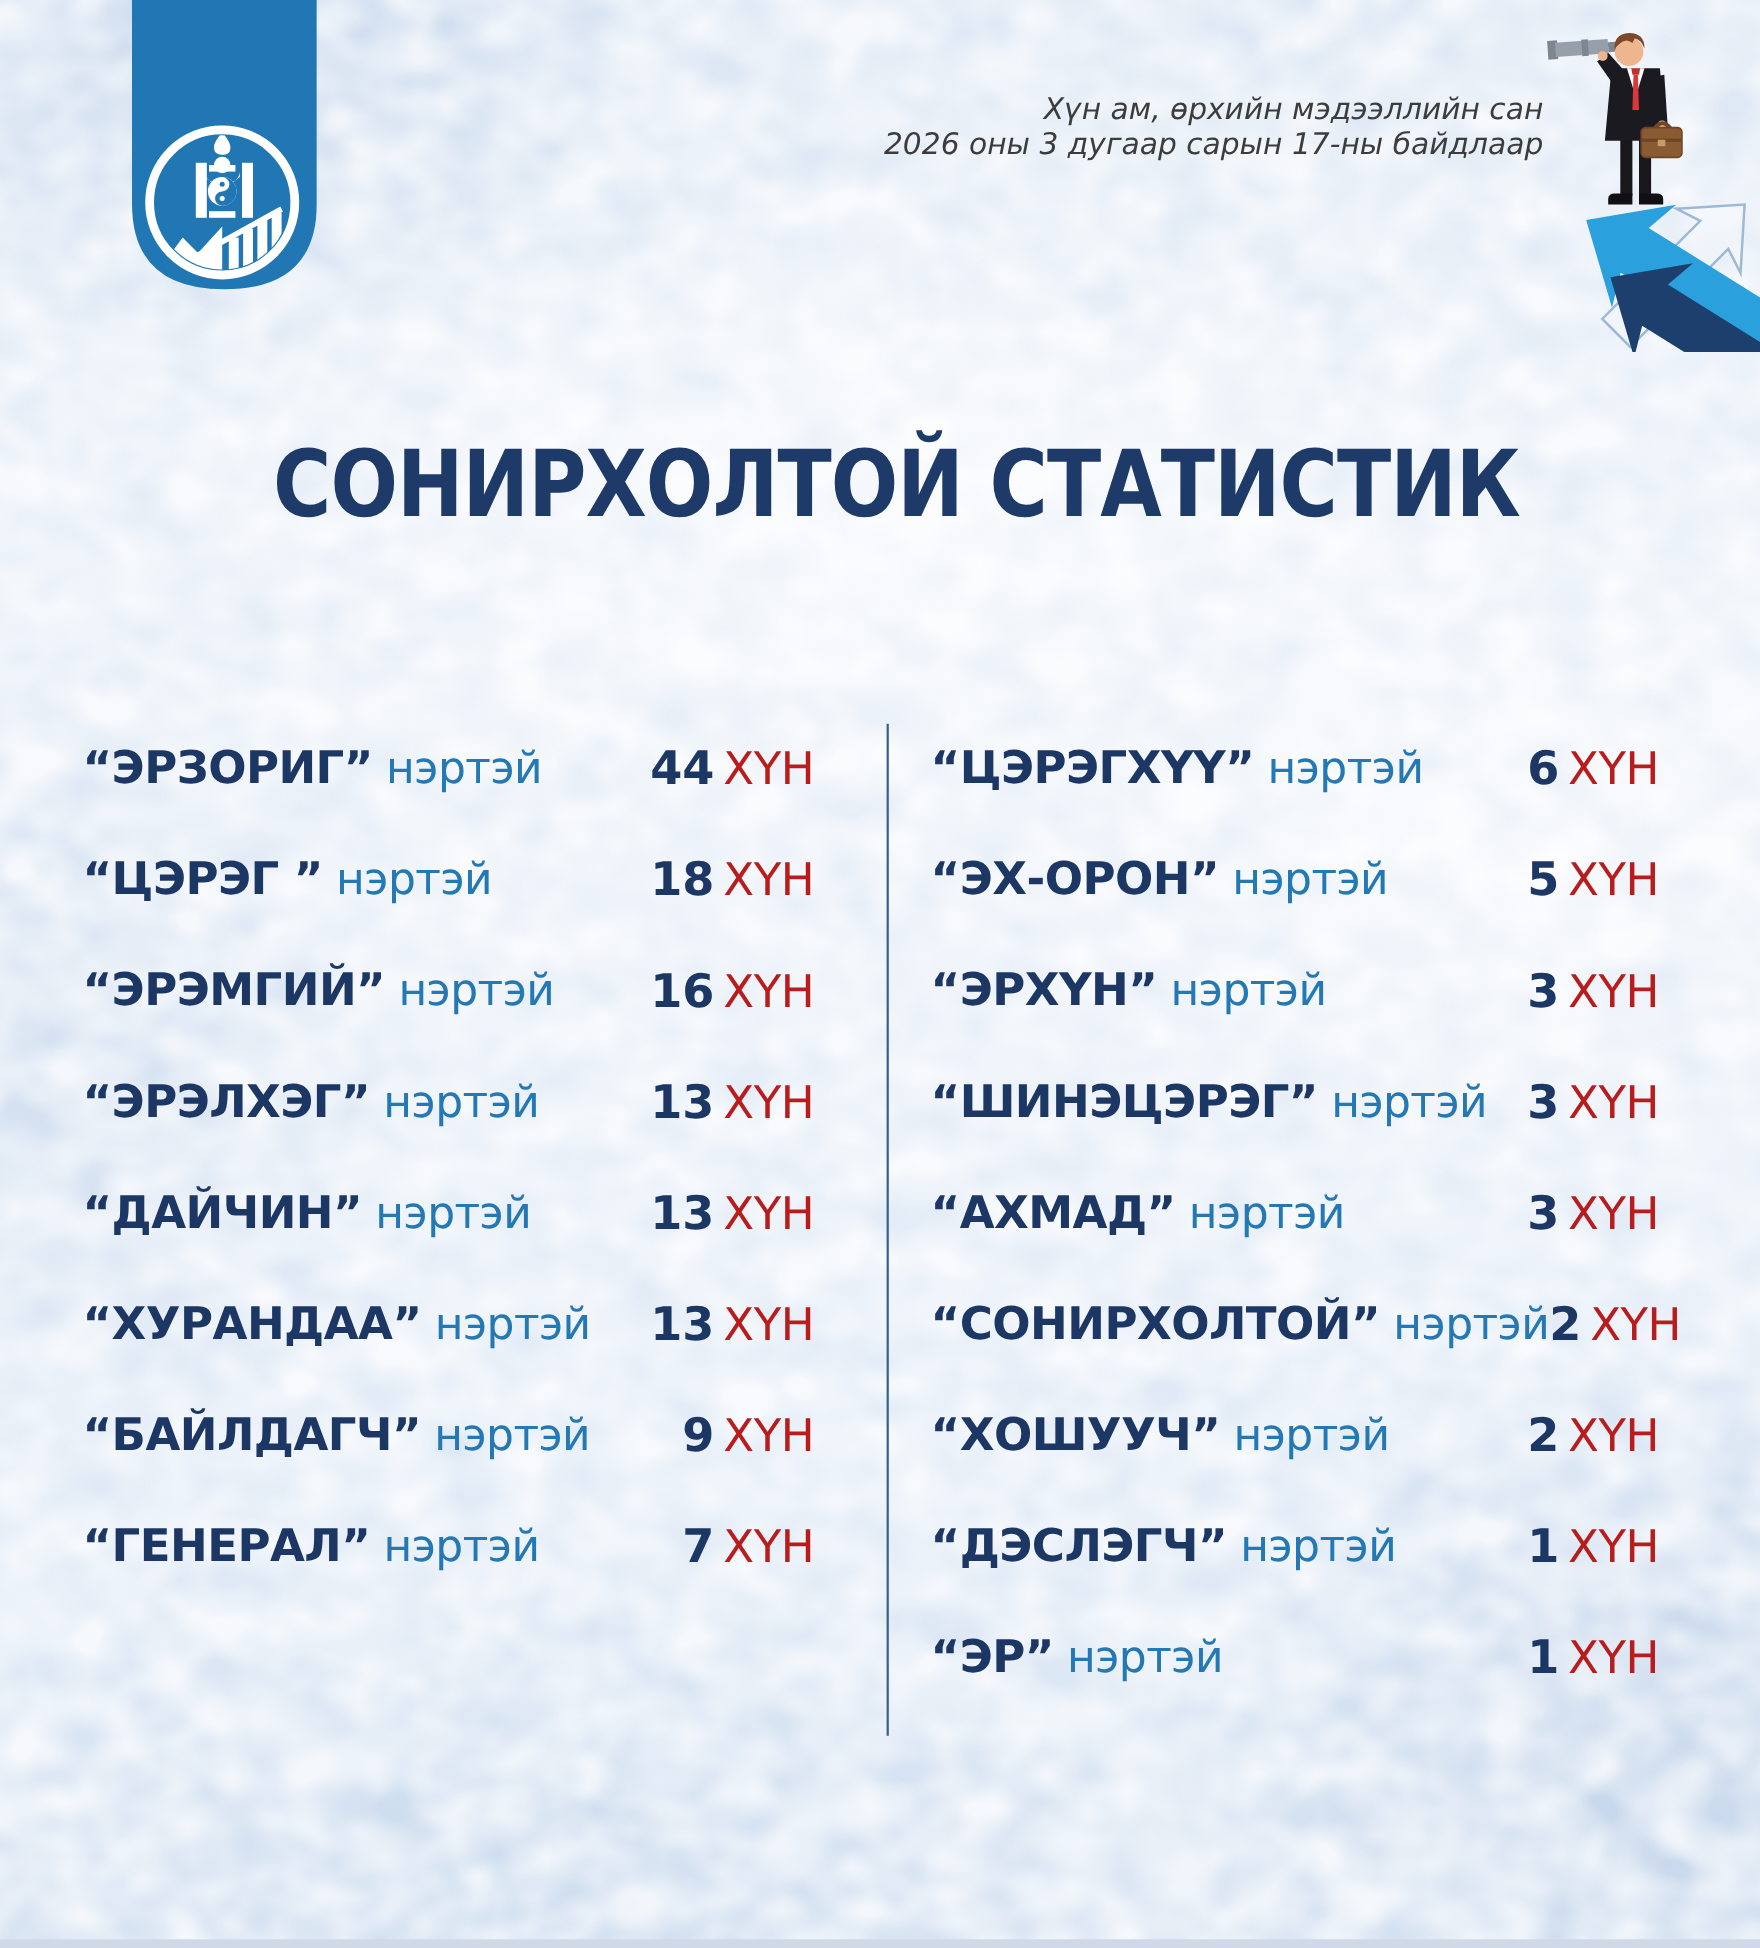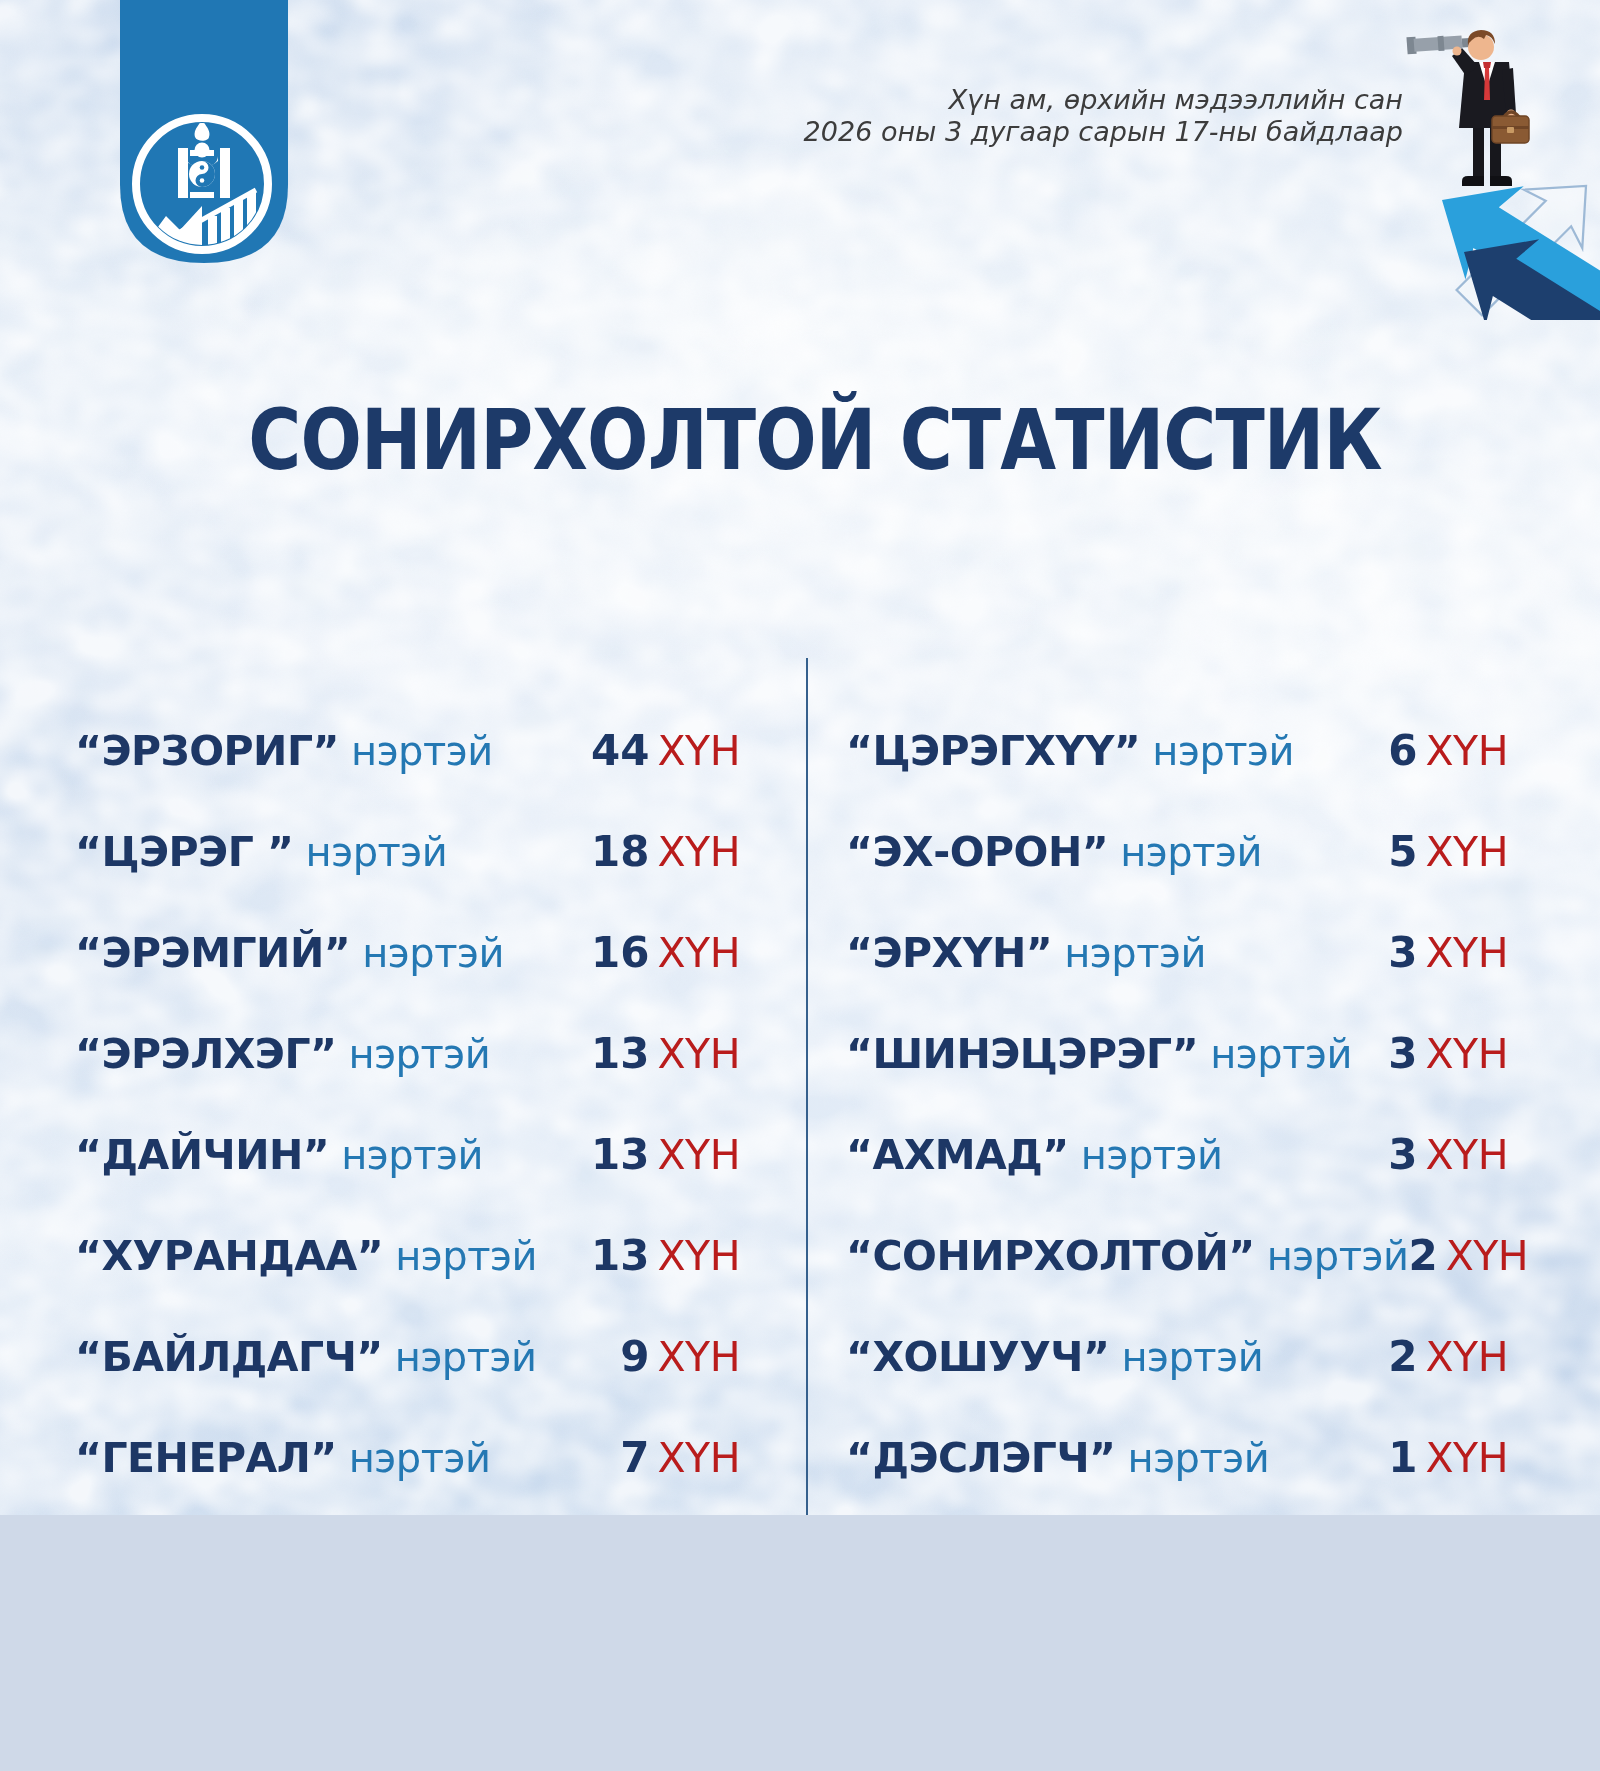--- a/index.html
+++ b/index.html
@@ -1,16 +1,16 @@
 <!DOCTYPE html>
 <html><head>
 <meta charset="utf-8">
 <style>
   html,body{margin:0;padding:0;background:#cfd9e8;}
-  .page{position:relative;width:1600px;height:1515px;overflow:hidden;
+  .page{position:relative;width:1600px;height:1763px;overflow:hidden;
         font-family:"DejaVu Sans","Liberation Sans",sans-serif;}
   
   .bg{position:absolute;inset:0;
     background:
       radial-gradient(900px 420px at 50% 26%, rgba(255,255,255,.95), rgba(255,255,255,0) 70%),
       radial-gradient(700px 500px at 85% 42%, rgba(255,255,255,.80), rgba(255,255,255,0) 65%),
       radial-gradient(620px 420px at 12% 3%,  rgba(173,197,227,.70), rgba(173,197,227,0) 70%),
       radial-gradient(520px 620px at 2% 55%,  rgba(186,206,231,.55), rgba(186,206,231,0) 70%),
       radial-gradient(700px 520px at 96% 88%, rgba(178,200,228,.75), rgba(178,200,228,0) 70%),
       radial-gradient(820px 430px at 30% 99%, rgba(186,208,233,.70), rgba(186,208,233,0) 70%),
@@ -22,21 +22,21 @@
         font-style:italic;font-size:27px;line-height:32px;color:#3c3c3c;}
   .man-svg{position:absolute;left:1250px;top:0;}
   
   .title{position:absolute;left:30px;right:0;top:398px;text-align:center;
          font-weight:bold;font-size:84px;line-height:1;color:#1d3a69;white-space:nowrap;}
   .title-inner{display:inline-block;transform:scaleX(.86);transform-origin:center;letter-spacing:-1px;}
   
   .list{position:absolute;top:674px;}
   .list.left{left:75px;width:665px;}
   .list.right{left:846px;width:662px;}
-  .row{height:101px;display:flex;align-items:flex-end;justify-content:space-between;}
+  .row{height:101px;display:flex;align-items:flex-start;justify-content:space-between;}
   .nm{font-weight:bold;font-size:41px;color:#1d3765;letter-spacing:-0.5px;}
   .lab{font-size:40px;color:#2478b3;margin-left:12px;letter-spacing:-0.5px;}
   .num{font-weight:bold;font-size:42px;color:#1d3765;}
   .unit{font-size:41px;color:#b91c1c;margin-left:8px;letter-spacing:-0.5px;}
   .nm-wrap{white-space:nowrap;}
   .ct-wrap{white-space:nowrap;flex-shrink:0;}
   .divider{position:absolute;left:806px;top:658px;width:2px;height:920px;background:#35608d;}
 </style>
 </head>
 <body>

